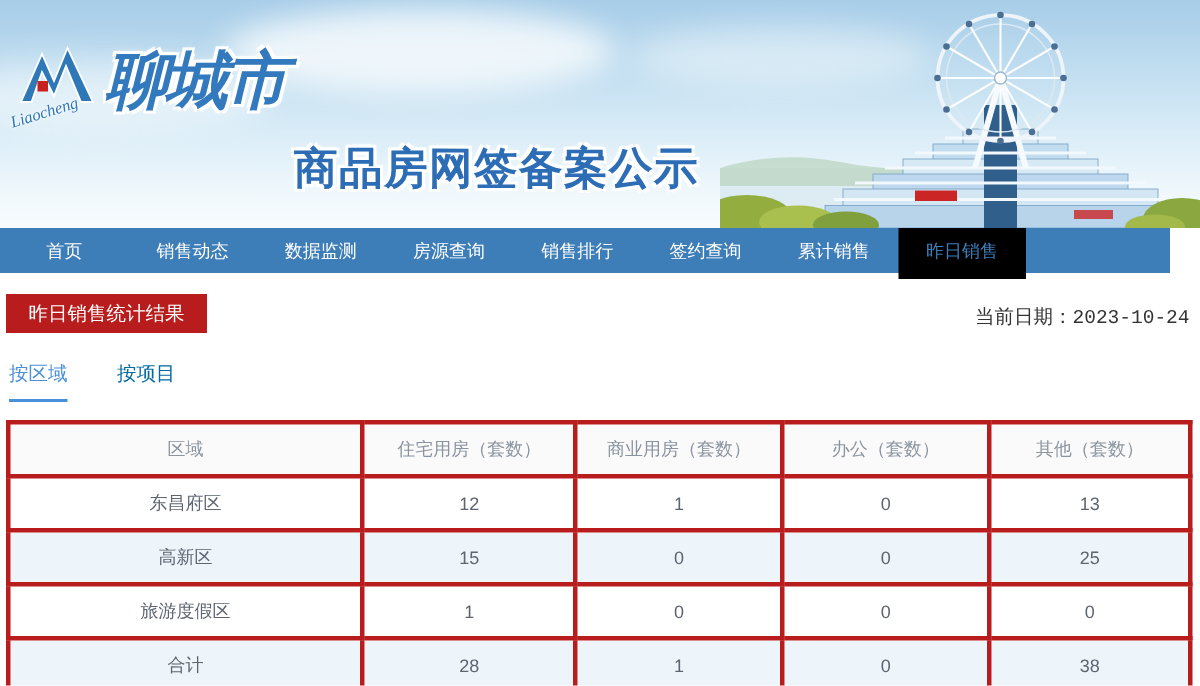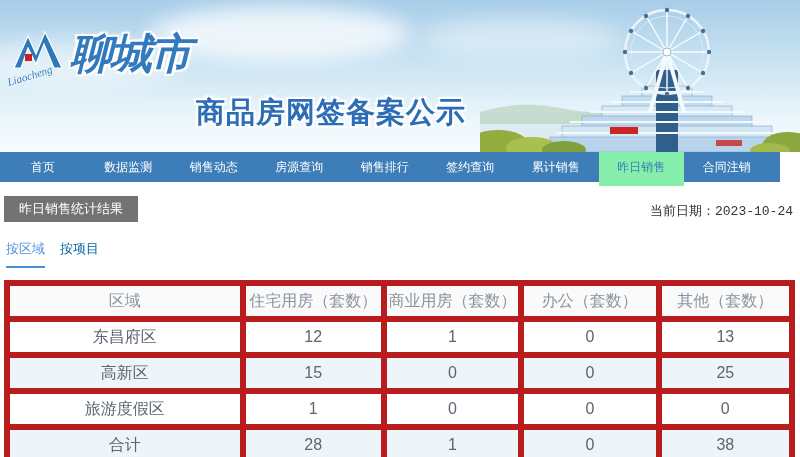--- a/index.html
+++ b/index.html
@@ -28,35 +28,35 @@
     color:#3279bd; letter-spacing:-2px;
     text-shadow:-2px -2px 0 #fff,2px -2px 0 #fff,-2px 2px 0 #fff,2px 2px 0 #fff,0 0 5px #fff; }
   .site-title { position:absolute; left:196px; top:46px; font-size:29px; font-weight:bold;
     color:#2c6db6; letter-spacing:1px;
     text-shadow:-2px -2px 0 #fff,2px -2px 0 #fff,-2px 2px 0 #fff,2px 2px 0 #fff,0 0 6px #fff;margin-top:47px; }
 
   
   .nav { position:relative; width:780px; height:30px; background:#3d7db8; display:flex; z-index:5; }
   .nav-item { width:85.5px; height:30px; line-height:30px; text-align:center;
     font-size:12px; color:#fff; cursor:pointer; white-space:nowrap; }
-  .nav-item.active { background:#86efac; color:#3d7db8; height:34px; line-height:31px; }
+  .nav-item.active { background:#000000; color:#3d7db8; height:34px; line-height:31px; }
 
   
   .content { position:relative; width:800px; padding:0 5px 0 4px; }
   .content-head { position:relative; height:26px; margin-top:14px; }
-  .section-badge { display:inline-block; background:#737373; color:#fff; font-size:13px;
+  .section-badge { display:inline-block; background:#b91c1c; color:#fff; font-size:13px;
     height:26px; line-height:26px; padding:0 15px; }
   .current-date { position:absolute; right:2px; top:6px; font-size:13px; color:#333;font-family:Liberation Mono, monospace; }
 
-  .tabs { display:flex; gap:15px; margin-top:18px; margin-left:2px; font-size:13px; }
+  .tabs { display:flex; gap:33px; margin-top:18px; margin-left:2px; font-size:13px; }
   .tab { padding-bottom:8px; color:#0369a1; cursor:pointer; border-bottom:2px solid transparent; }
   .tab.active { color:#4a90d9; border-bottom:2px solid #4a90d9; }
 
   table.stats { width:791px; margin-top:12px; border-collapse:collapse; table-layout:fixed; }
-  .stats th, .stats td { border:6px solid #b91c1c; height:36px; font-size:16px;
+  .stats th, .stats td { border:3px solid #b91c1c; height:36px; font-size:12px;
     text-align:center; font-weight:normal; overflow:hidden; white-space:nowrap; }
   .stats th { background:#fafafa; color:#8a94a0; }
   .stats td { color:#5d6570; background:#fff;margin-left:40px; }
   .stats tr.striped td { background:#edf5fb; }
   .col-region { width:30%; } .col-a { width:18%; } .col-b { width:17.5%; }
   .col-c { width:17.5%; } .col-d { width:17%; }
 </style>
 </head>
 <body>
 
@@ -141,28 +141,27 @@
         <rect x="13" y="26" width="7" height="7" fill="#c81f1f"></rect>
       </svg>
       <span class="logo-script">Liaocheng</span>
       <span class="city-name">聊城市</span>
       <span class="site-title">商品房网签备案公示</span>
     </div>
   </header>
 
   <nav class="nav">
     <a class="nav-item">首页</a>
+    <a class="nav-item">销售动态</a>
     <a class="nav-item">数据监测</a>
-    <a class="nav-item">销售动态</a>
     <a class="nav-item">房源查询</a>
     <a class="nav-item">销售排行</a>
     <a class="nav-item">签约查询</a>
     <a class="nav-item">累计销售</a>
     <a class="nav-item active">昨日销售</a>
-    <a class="nav-item">合同注销</a>
   </nav>
 
   <main class="content">
     <div class="content-head">
       <div class="section-badge">昨日销售统计结果</div>
       <div class="current-date"><span>当前日期：</span><span>2023-10-24</span></div>
     </div>
 
     <div class="tabs">
       <div class="tab active">按区域</div>

